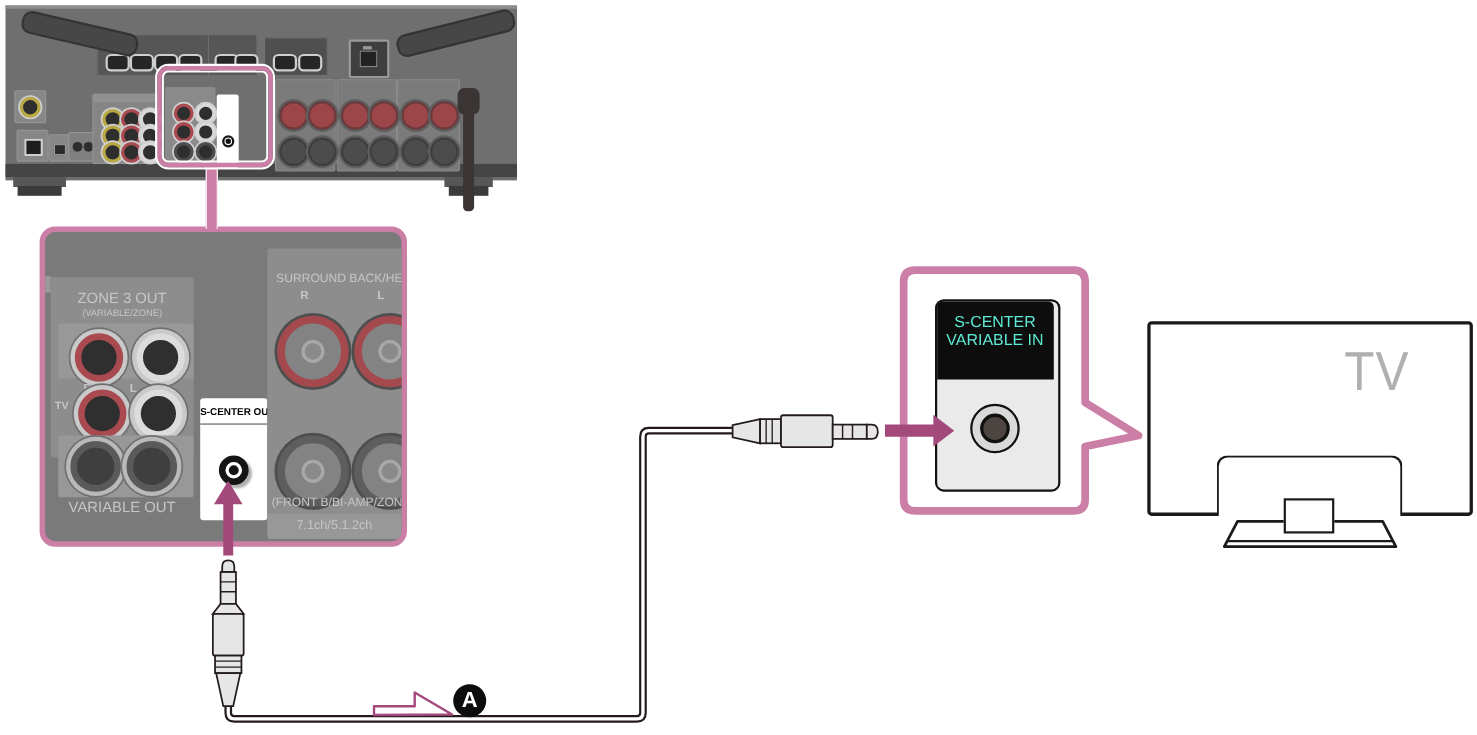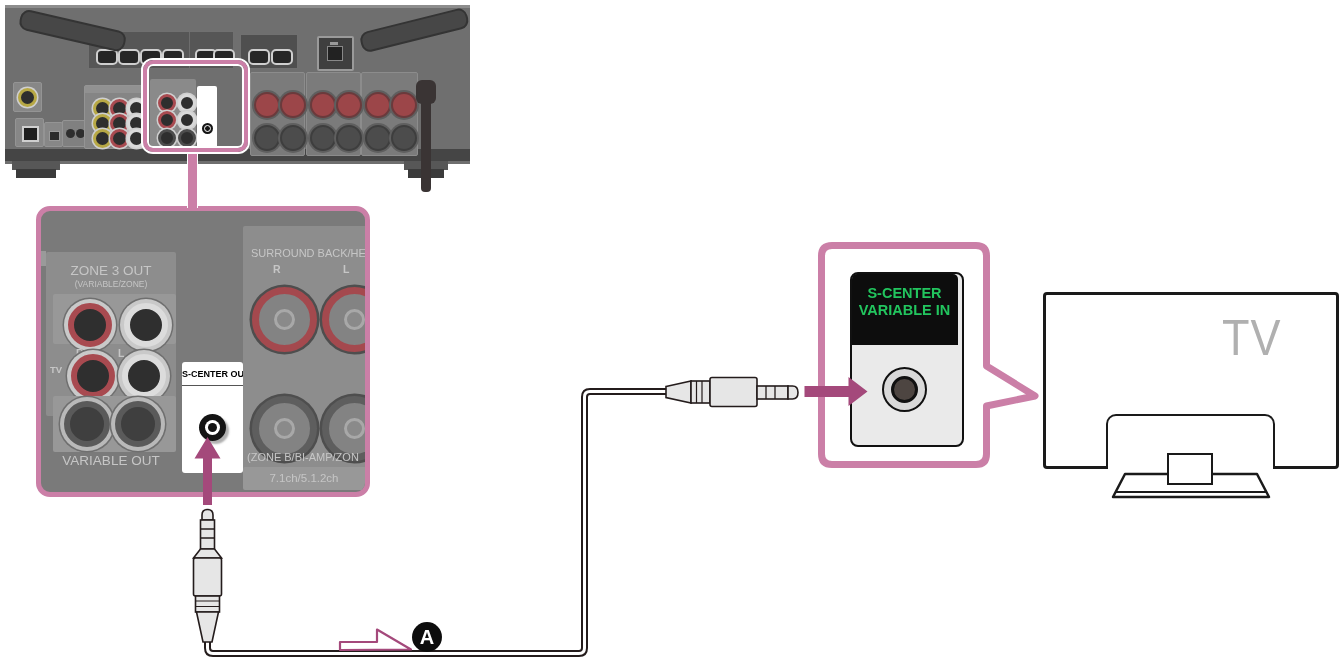--- a/index.html
+++ b/index.html
@@ -36,21 +36,21 @@
           box-shadow:0 0 0 2.5px #4e4e4e;display:flex;align-items:center;justify-content:center;}
   .term51 .inner{width:15px;height:15px;border-radius:50%;border:3px solid #a8a8a8;background:#8a8a8a;}
   .sc-box{left:141px;top:151px;width:61px;height:111px;background:#ffffff;border-radius:3px;}
   .sc-jack{width:27px;height:27px;border-radius:50%;background:#141414;display:flex;align-items:center;justify-content:center;
            box-shadow:3px 3px 2px rgba(110,110,110,.55);}
   .sc-jack .w{width:15px;height:15px;border-radius:50%;background:#fff;display:flex;align-items:center;justify-content:center;}
   .sc-jack .b{width:9px;height:9px;border-radius:50%;background:#141414;}
   
   .plate{left:850px;top:272px;width:110px;height:171px;background:#eaeaea;border:2.5px solid #111;border-radius:8px;z-index:6;}
   .plate-head{left:-0.5px;top:-0.5px;width:106px;height:60px;background:#0d0d0d;border-radius:5px 5px 0 0;
-              color:#22c55e;font-weight:bold;font-size:14.5px;line-height:17px;text-align:center;padding-top:11px;}
+              color:#5eead4;font-weight:normal;font-size:14.5px;line-height:17px;text-align:center;padding-top:11px;}
   .pjack{width:41px;height:41px;border-radius:50%;background:#d9d9d9;border:2.5px solid #111;display:flex;align-items:center;justify-content:center;}
   .pjack .in{width:21px;height:21px;border-radius:50%;background:#4d4541;border:3px solid #111;}
   
   .tv{left:1043px;top:292px;width:290px;height:171px;background:#fff;border:3px solid #1a1a1a;border-radius:4px;z-index:1;}
   .tv-label{color:#b0b0b0;font-size:50px;letter-spacing:1px;transform:scaleX(.9);transform-origin:left top;}
   .tv-bump{left:1106px;top:414px;width:165px;height:53px;background:#fff;border:2.5px solid #1a1a1a;border-bottom:none;border-radius:10px 10px 0 0;z-index:1;}
   .tv-neck{left:1167px;top:453px;width:42px;height:28px;background:#fff;border:2.5px solid #1a1a1a;z-index:2;}
   
   .badge-a{left:412px;top:622px;width:30px;height:30px;border-radius:50%;background:#0d0d0d;color:#fff;
            font-weight:bold;font-size:20px;display:flex;align-items:center;justify-content:center;z-index:6;}
@@ -196,21 +196,21 @@
         </div>
       <div class="abs term51" style="--c:#a4494e;left:79px;top:61px;">
           <div class="inner"></div>
         </div>
       <div class="abs term51" style="--c:#5e5e5e;left:9px;top:170px;">
           <div class="inner"></div>
         </div>
       <div class="abs term51" style="--c:#5e5e5e;left:79px;top:170px;">
           <div class="inner"></div>
         </div>
-      <div class="abs ptext" style="left:4px;top:225px;font-size:11px;">(ZONE B/BI-AMP/ZON</div>
+      <div class="abs ptext" style="left:4px;top:225px;font-size:11px;">(FRONT B/BI-AMP/ZON</div>
     </div>
     <div class="abs panel-box" style="left:202px;top:256px;width:130px;height:23px;">
       <div class="abs ptext" style="left:0;top:5px;width:122px;text-align:center;font-size:11.5px;">7.1ch/5.1.2ch</div>
     </div>
   </div>
 
   <svg class="layer" width="1343" height="668" viewBox="0 0 1343 668">
 
     <g>
       <path d="M207.5 640 L207.5 648 Q207.5 653.5 213 653.5 L579 653.5 Q584.5 653.5 584.5 648 L584.5 397 Q584.5 391.5 590 391.5 L666 391.5" fill="none" stroke="#241c1c" stroke-width="7"></path>

